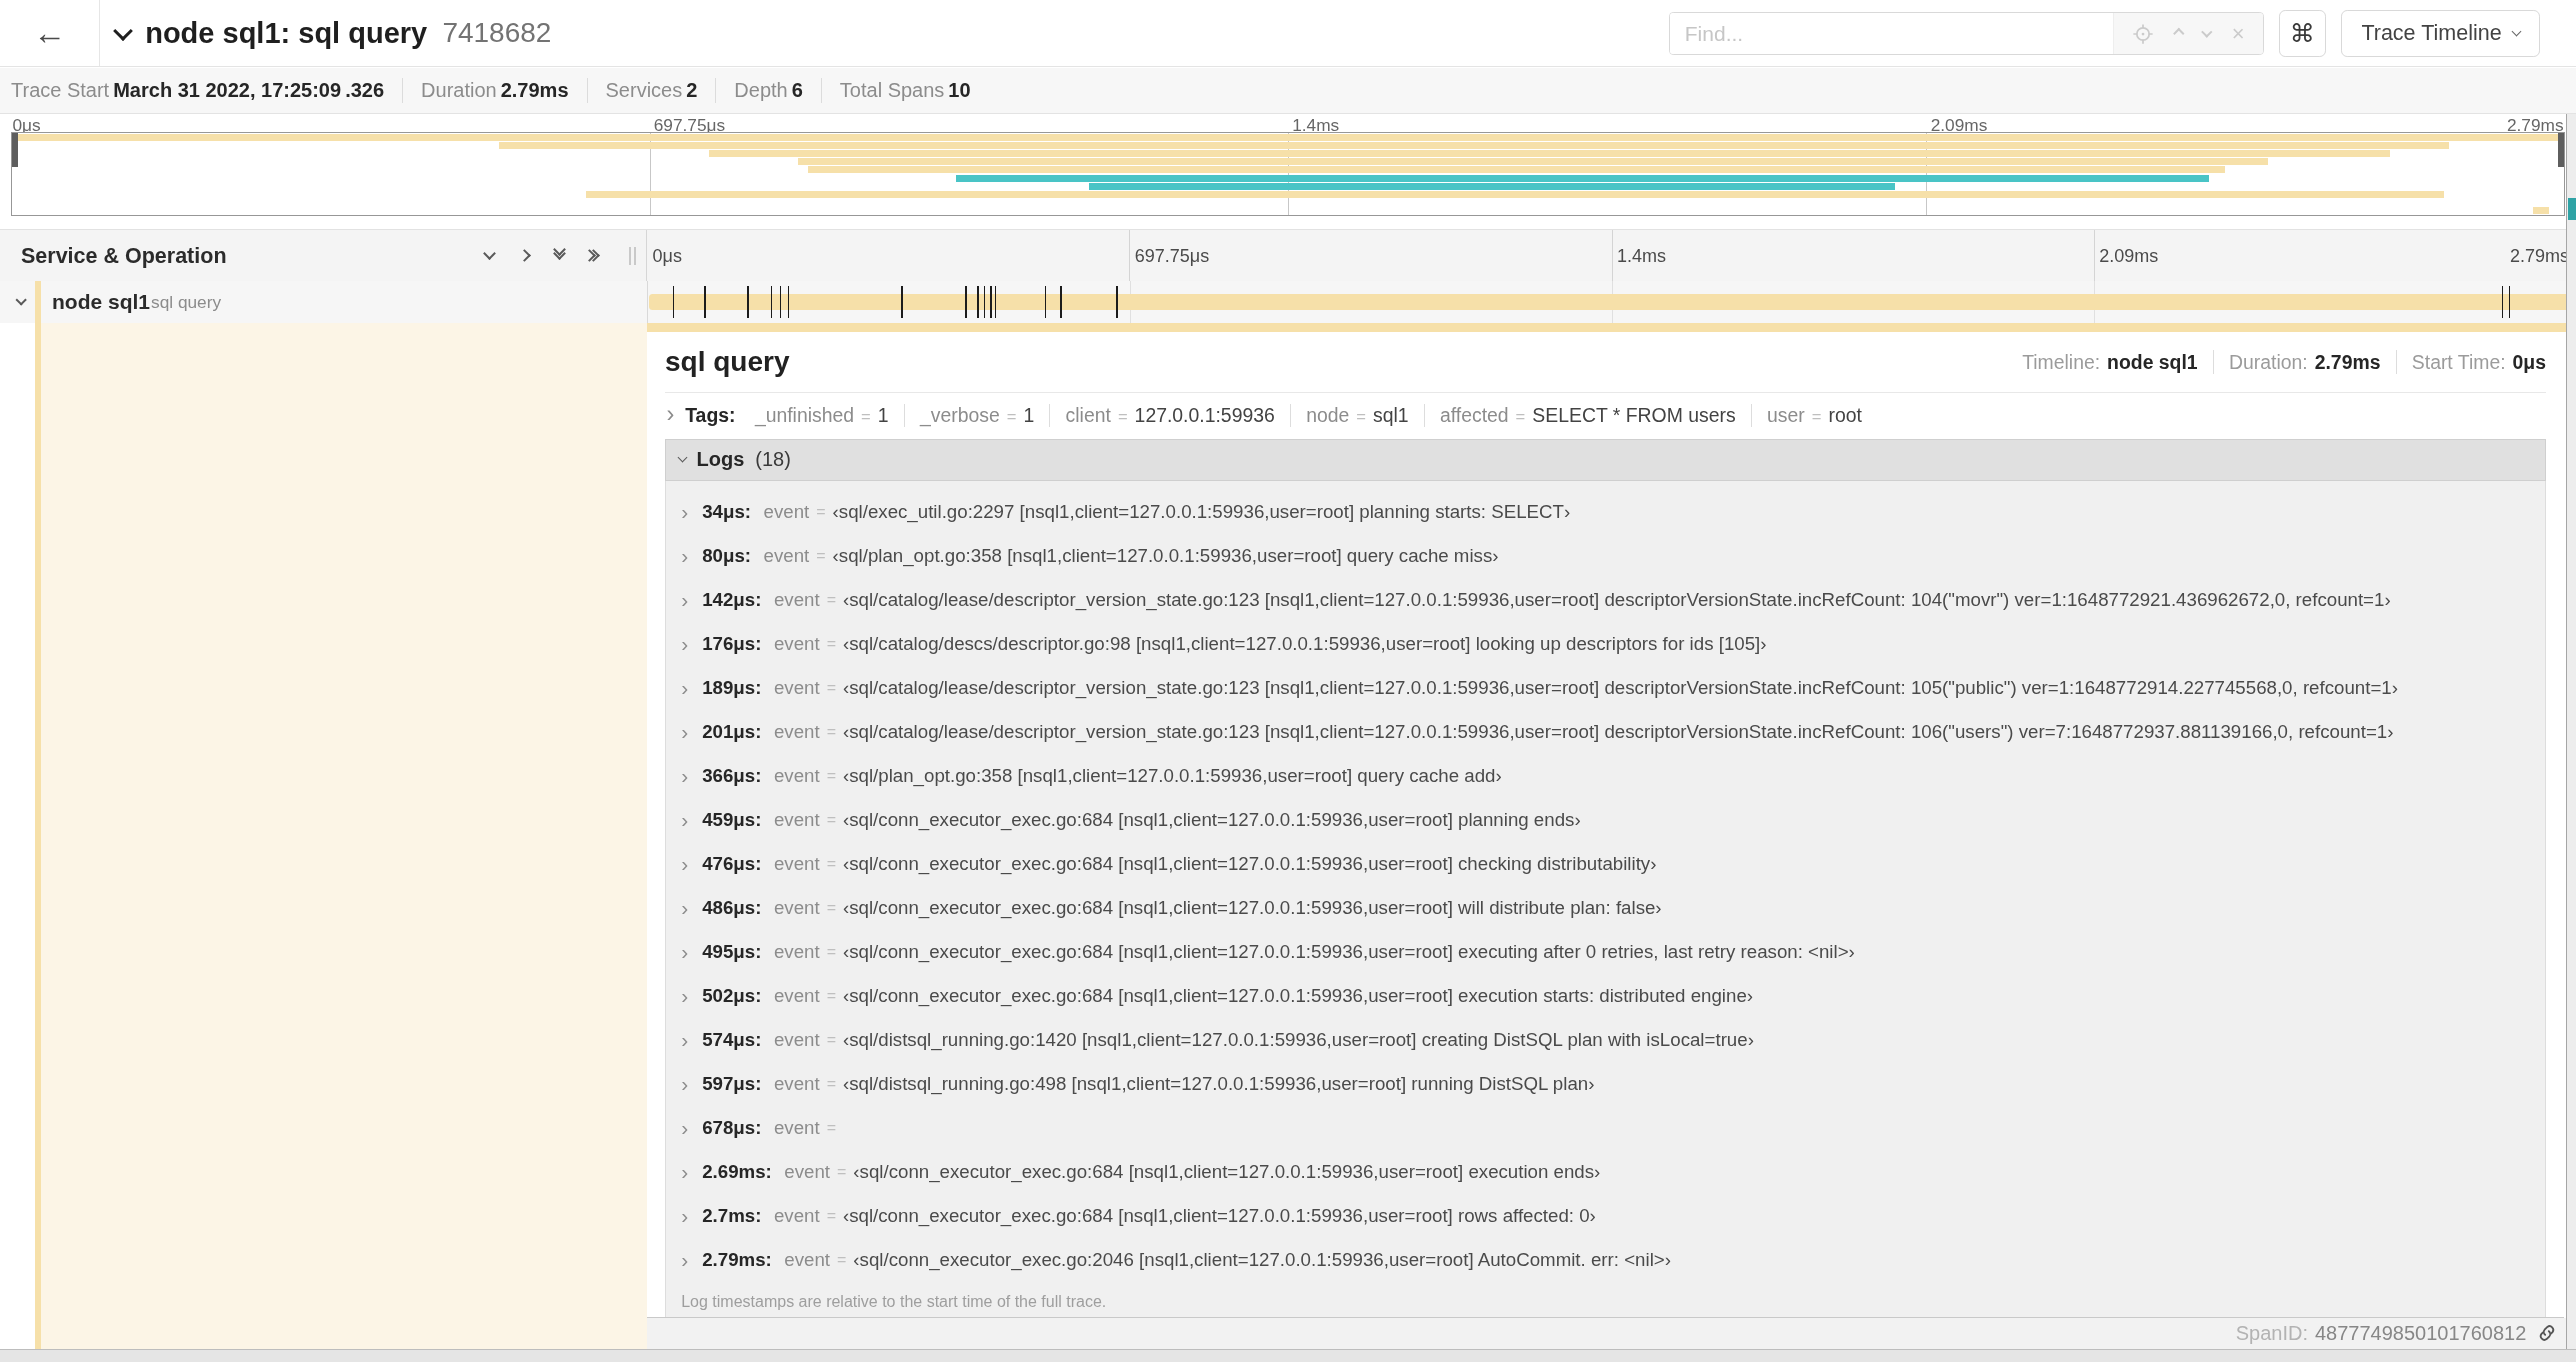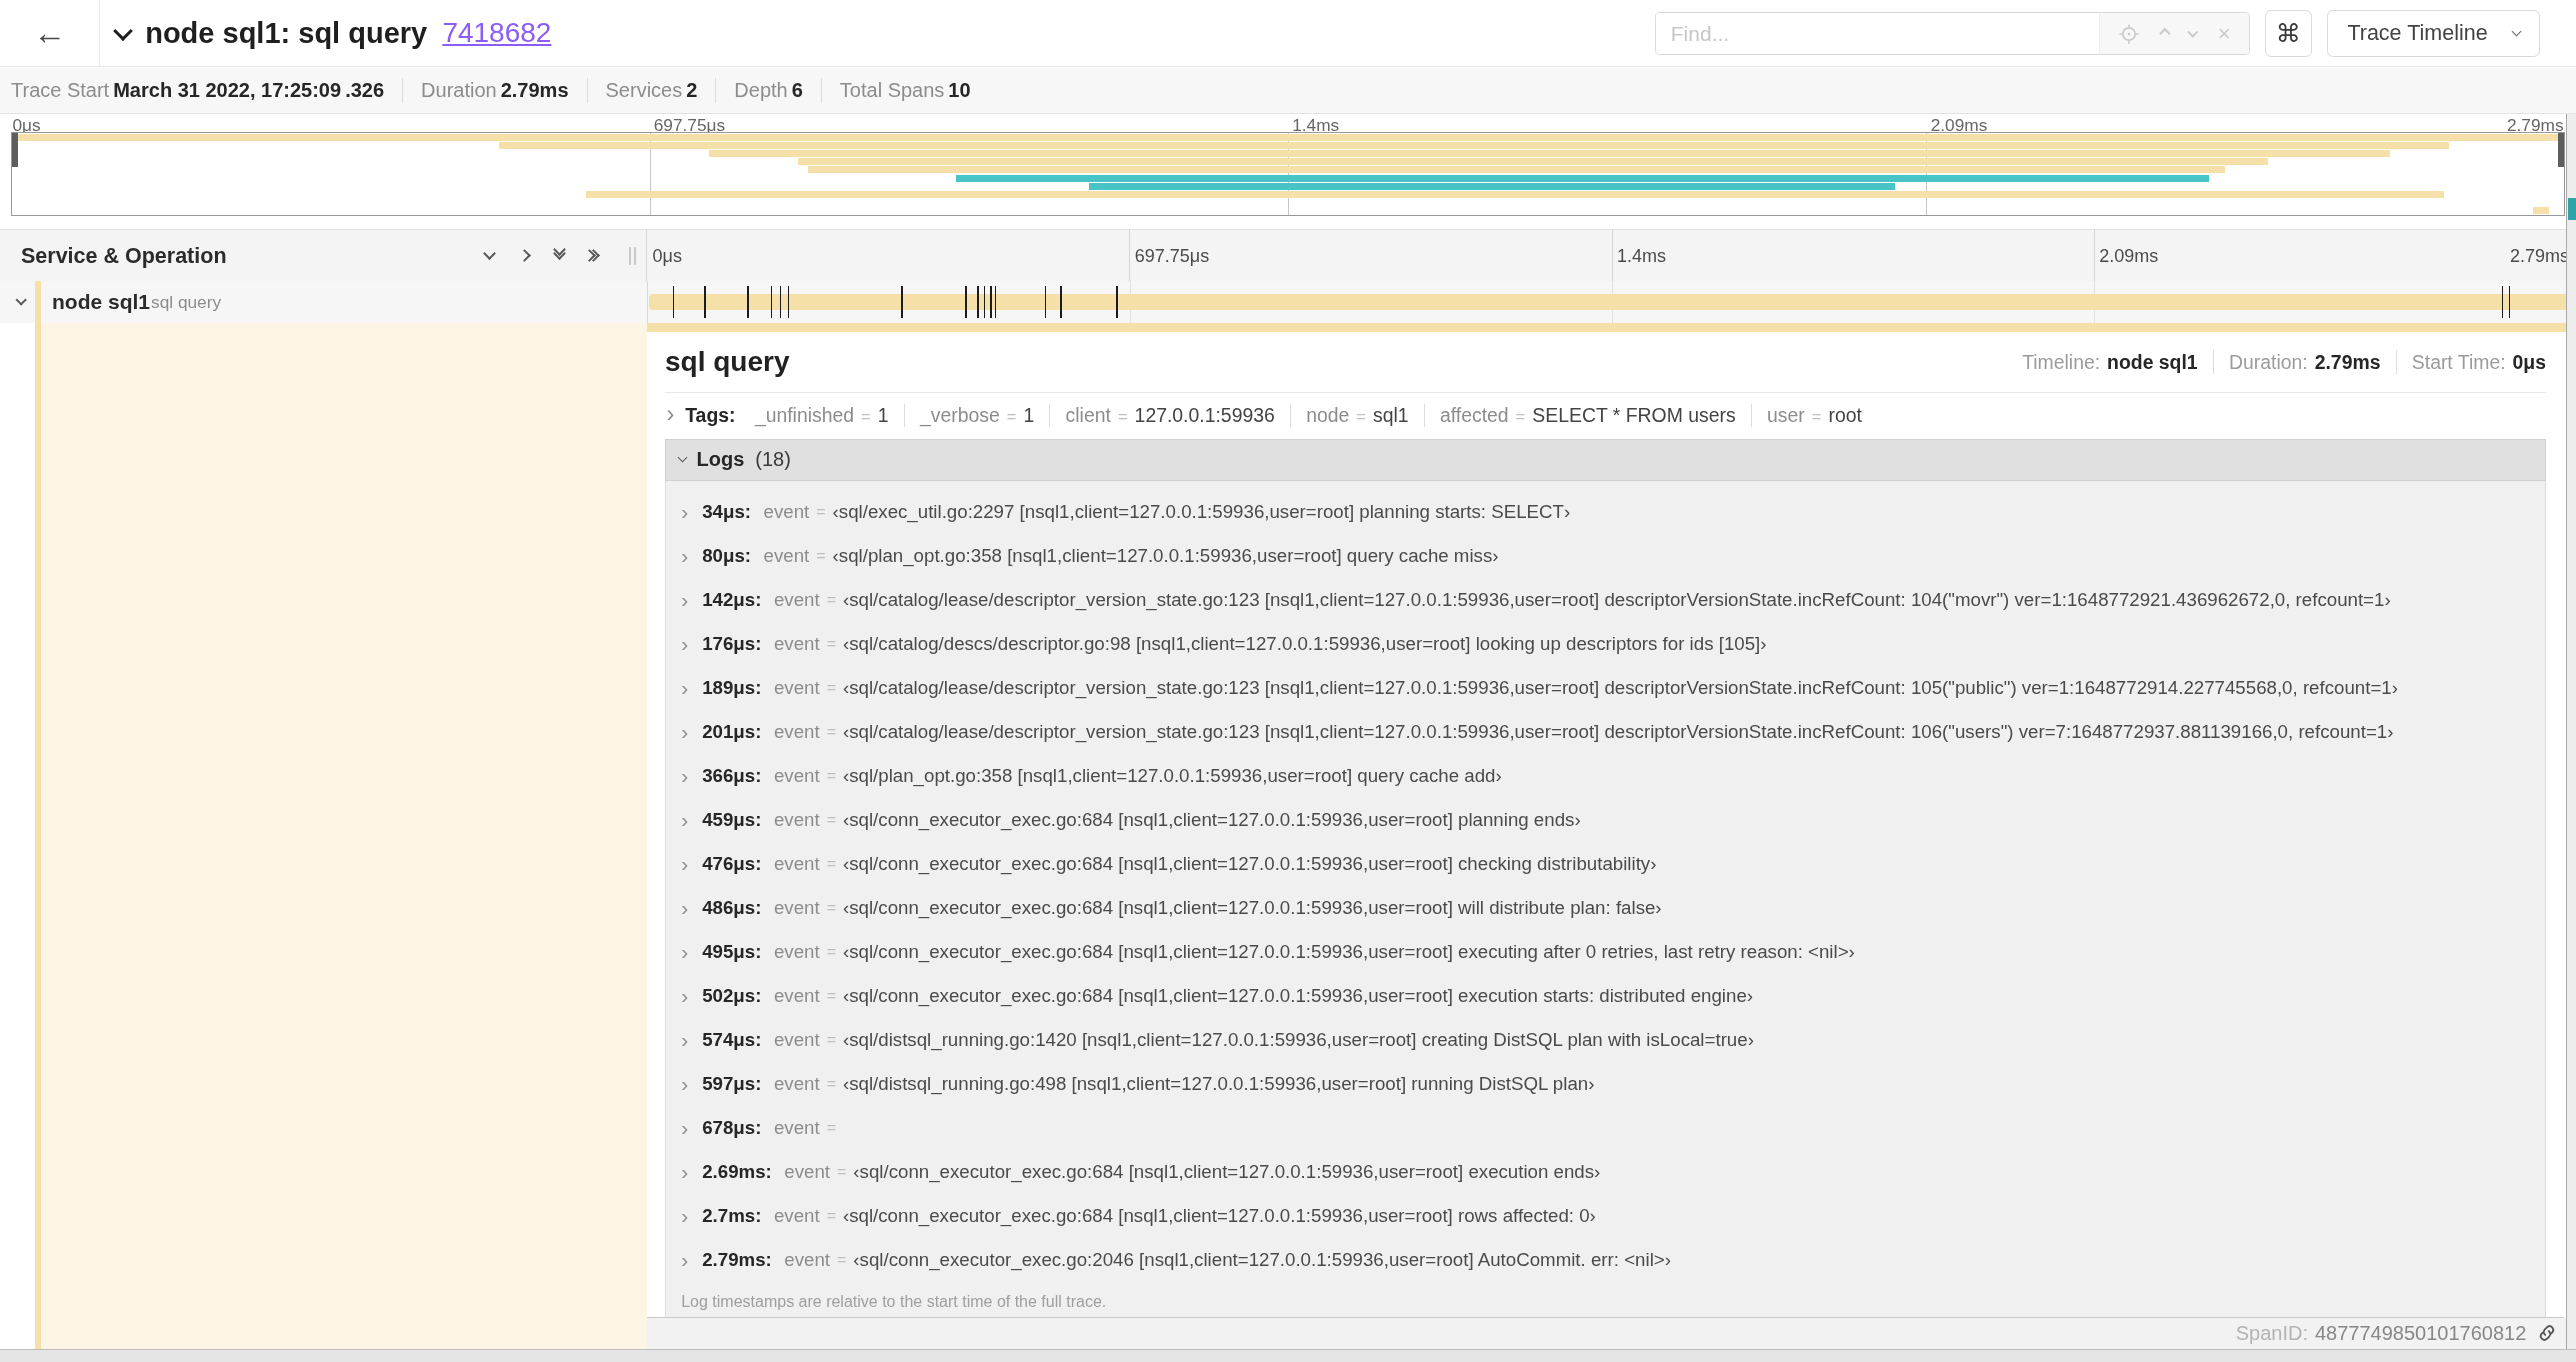--- a/index.html
+++ b/index.html
@@ -9,30 +9,30 @@
   
   .topbar{position:absolute;left:0;top:0;width:2576px;height:67px;background:#fff;border-bottom:0.7px solid #e4e4e4;}
   .back-btn{position:absolute;left:0;top:0;width:100px;height:66px;border-right:0.7px solid #e6e6e6;display:flex;align-items:center;justify-content:center;font-size:33px;color:#4a4a4a;cursor:pointer;}
   .title-wrap{position:absolute;left:116px;top:0;height:66px;display:flex;align-items:center;gap:15.2px;}
   .cv{display:inline-block;border-style:solid;border-color:currentColor;border-width:0 2.1px 2.1px 0;width:9px;height:9px;}
   .cv.down{transform:rotate(45deg) translate(-1.4px,-1.4px);}
   .cv.right{transform:rotate(-45deg);}
   .cv.up{transform:rotate(-135deg);}
   .title-chev{color:#1f1f1f;border-width:0 3.5px 3.5px 0;width:14px;height:14px;}
   .page-title{font-size:29px;font-weight:bold;color:#1f1f1f;}
-  .trace-id{font-size:28px;color:#8b5cf6;font-weight:normal;text-decoration:underline;}
+  .trace-id{font-size:28px;color:#737373;font-weight:normal;}
   .topbar-right{position:absolute;right:36px;top:10.4px;display:flex;align-items:center;gap:15.2px;}
   .find-group{display:flex;height:43px;border:0.7px solid #d9d9d9;border-radius:4.2px;overflow:hidden;background:#fff;}
   .find-input{width:443px;border:none;outline:none;padding:0 15.2px;font-size:21px;color:#555;font-family:"Liberation Sans",sans-serif;}
   .find-input::placeholder{color:#c6c6c6;}
   .find-suffix{display:flex;align-items:center;gap:21px;padding:0 18px;background:#f7f7f7;color:#cbcbcb;border-left:0.7px solid #eee;}
   .sfx-cv{border-width:0 2.1px 2.1px 0;width:7.6px;height:7.6px;color:#cbcbcb;}
   .sfx-x{font-size:22px;line-height:1;color:#cbcbcb;}
   .kbd-btn{width:47px;height:47px;border:0.7px solid #d9d9d9;border-radius:6.2px;background:#fff;font-size:25px;color:#3a3a3a;display:flex;align-items:center;justify-content:center;cursor:pointer;}
-  .view-btn{height:47px;padding:0 19.4px;border:0.7px solid #d9d9d9;border-radius:6.2px;background:#fff;font-size:21.5px;color:#434343;display:flex;align-items:center;gap:25px;cursor:pointer;}
+  .view-btn{height:47px;padding:0 19.4px;border:0.7px solid #d9d9d9;border-radius:6.2px;background:#fff;font-size:21.5px;color:#434343;display:flex;align-items:center;gap:11px;cursor:pointer;}
   .view-btn .cv{border-width:0 1.7px 1.7px 0;width:7px;height:7px;color:#666;}
 
   
   .tracebar{position:absolute;left:0;top:68px;width:2576px;height:46px;background:#f7f7f7;border-bottom:0.7px solid #e3e3e3;display:flex;align-items:center;font-size:20px;color:#8c8c8c;}
   .ti{display:flex;align-items:center;padding:0 18px;height:25px;border-left:0.7px solid #dcdcdc;white-space:nowrap;}
   .ti:first-child{border-left:none;padding-left:11px;}
   .ti b{color:#262626;margin-left:4px;}
   .tsuf{color:#b7b7b7;font-weight:bold;}
 
   

